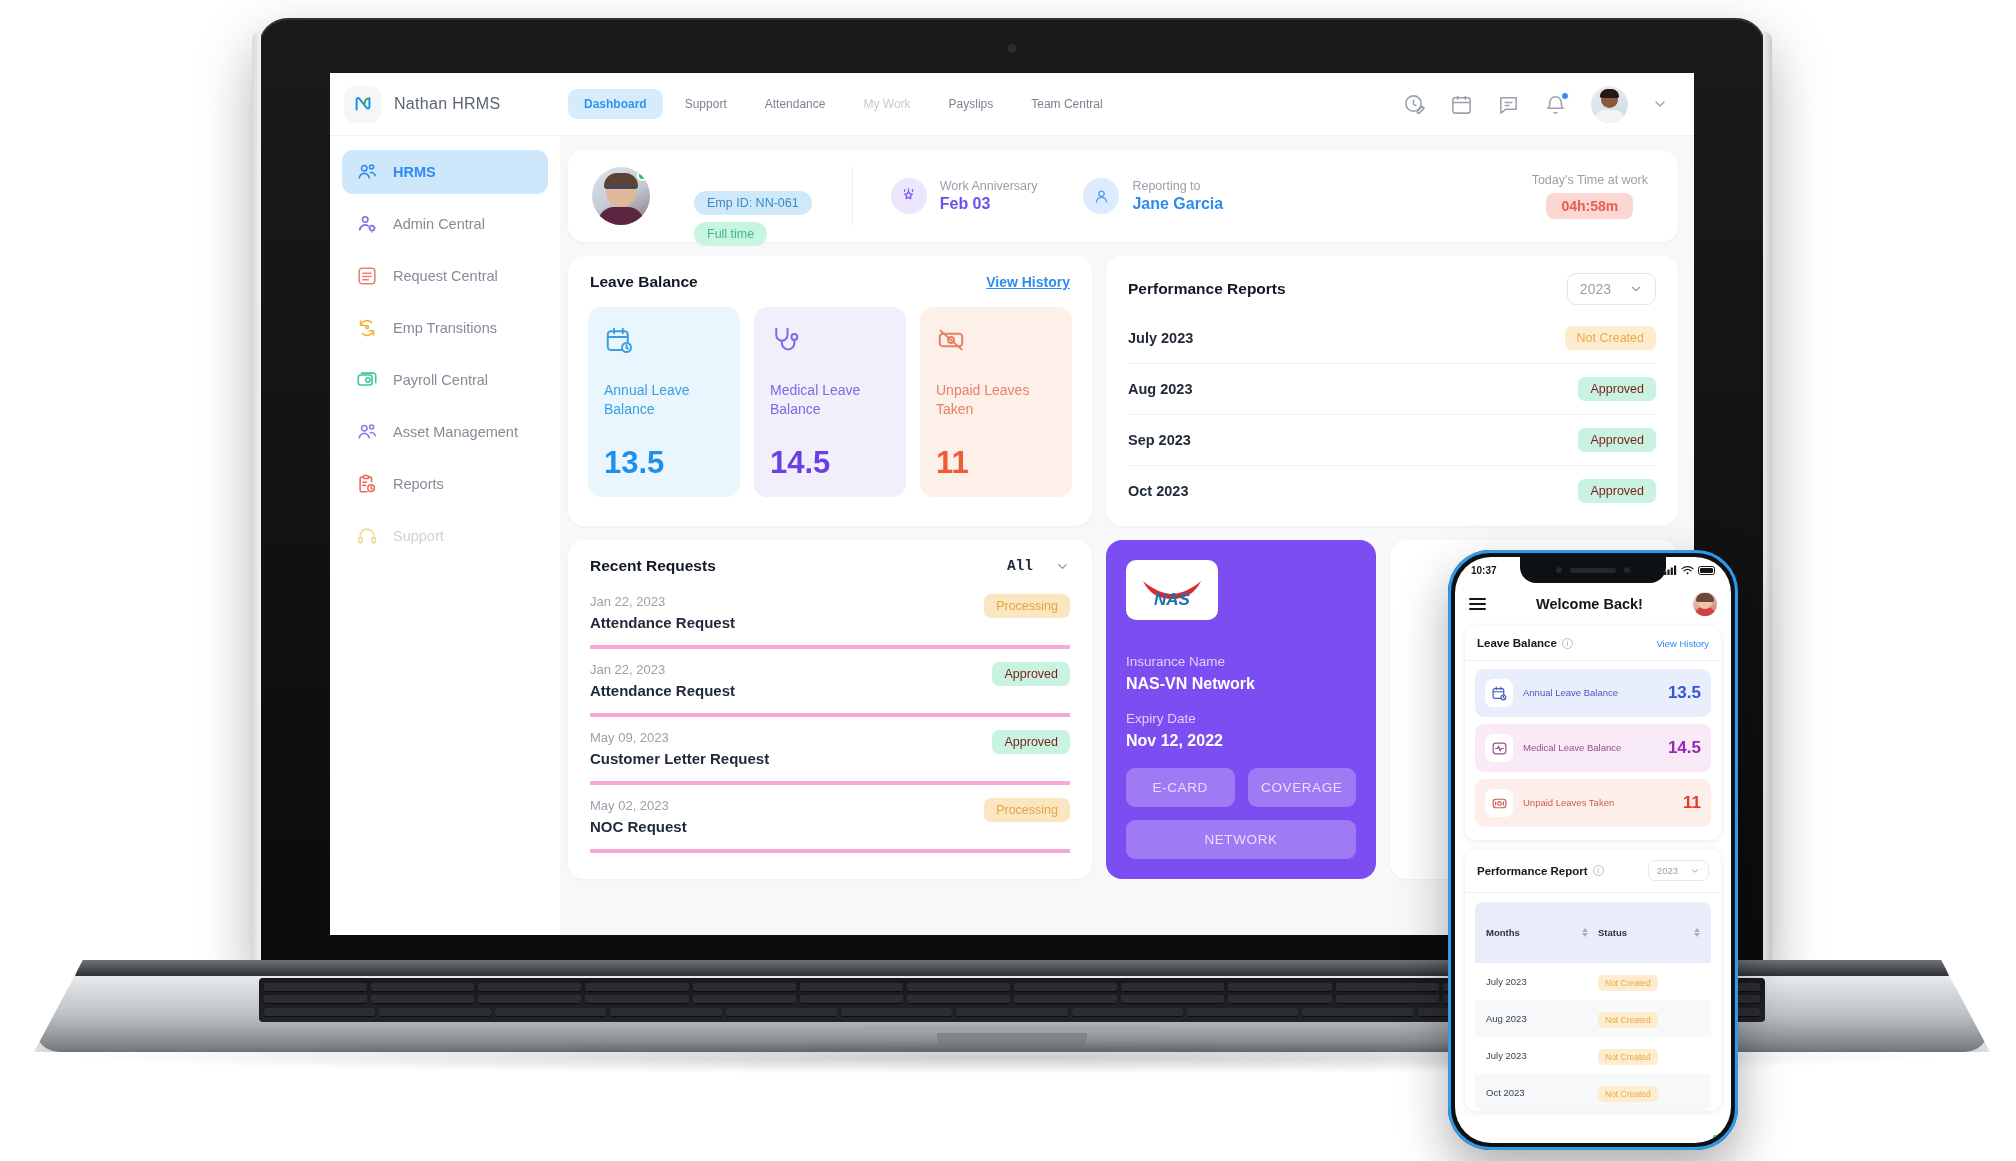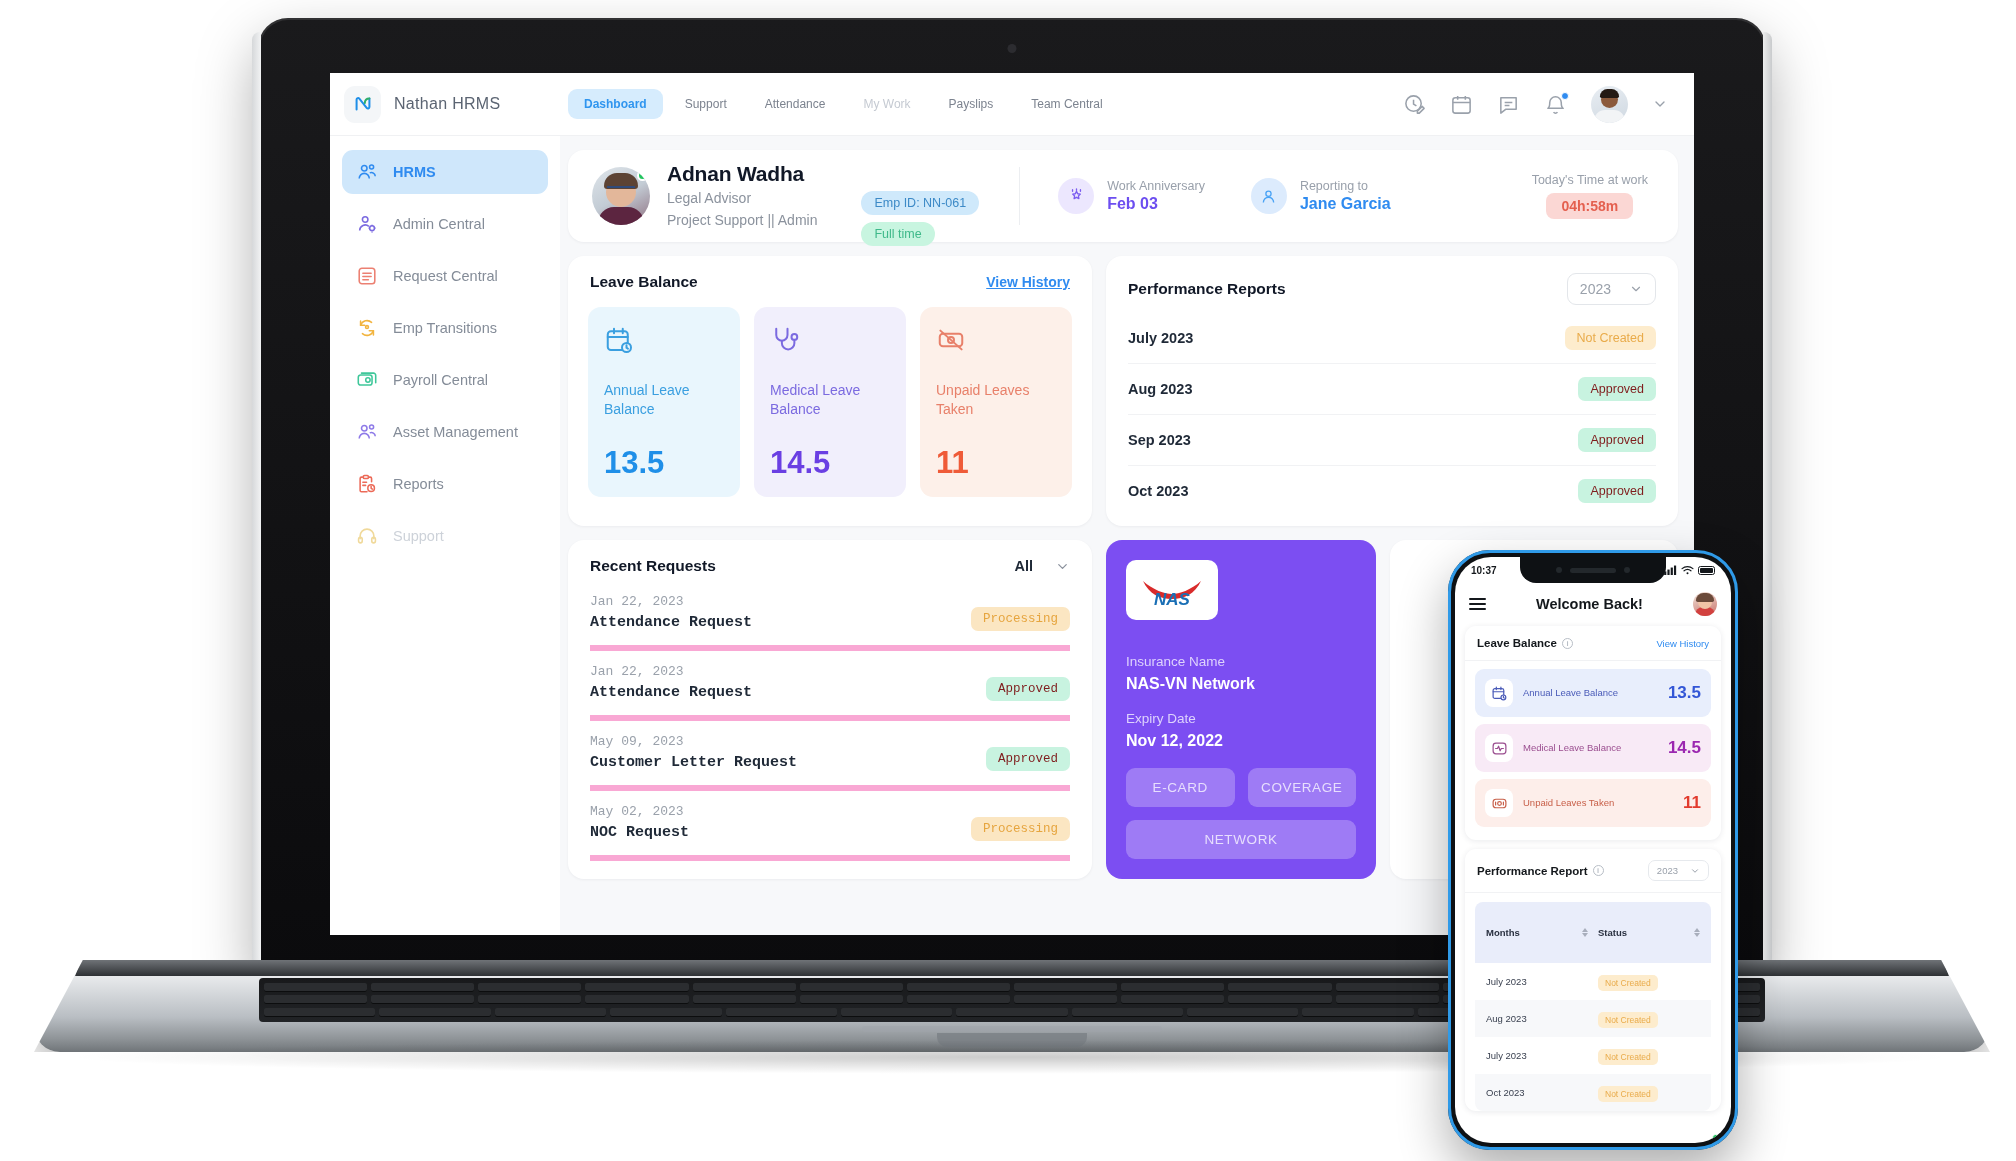--- a/index.html
+++ b/index.html
@@ -181,25 +181,25 @@
             padding:13px 0;border-bottom:1px solid #f1f2f4;}
   .perf-row:last-child{border-bottom:none;}
   .perf-m{font-size:14.5px;font-weight:600;color:#1f2937;}
   .pill{font-size:12.5px;padding:5px 12px;border-radius:7px;}
   .p-notcreated{background:#fdeccd;color:#e9ab4a;}
   .p-approved{background:#c8f3e0;color:#7f1d1d;}
   .p-processing{background:#fbe6c2;color:#e6a53f;}
 
   .grid3{display:flex;gap:14px;}
   .rq-list{padding:2px 22px 14px 22px;}
-  .rq-row{display:flex;align-items:flex-end;justify-content:space-between;
-          padding:13px 0 14px 0;border-bottom:6px solid #f9a8d4;font-family:Liberation Mono, monospace;}
+  .rq-row{display:flex;align-items:flex-start;justify-content:space-between;
+          padding:13px 0 14px 0;border-bottom:4px solid #f9a8d4;}
   .rq-date{font-size:13px;color:#9aa1ab;}
   .rq-title{font-size:15px;font-weight:700;color:#1f2937;margin-top:5px;}
-  .allsel{display:flex;align-items:center;gap:22px;font-size:14.5px;font-weight:700;color:#1f2937;cursor:pointer;}
+  .allsel{display:flex;align-items:center;gap:22px;font-size:14.5px;font-weight:700;color:#1f2937;cursor:pointer;font-family:Liberation Mono, monospace;}
 
   .ins-card{
     width:270px;background:#7c4ef2;border-radius:16px;padding:20px;color:#fff;flex:none;
   }
   .nas-logo{
     width:92px;height:60px;background:#fff;border-radius:10px;
     display:flex;align-items:center;justify-content:center;margin-bottom:34px;position:relative;
   }
   .ins-lab{font-size:13.5px;color:#ded3fd;margin-bottom:6px;}
   .ins-val{font-size:16px;font-weight:700;margin-bottom:18px;}
@@ -445,25 +445,20 @@
       <div class="main">
 
         <div class="card profile">
           <div class="pavatar">
             <div class="pav-body"></div>
               <div class="pav-face"></div>
             <div class="pav-hair"></div>
               <div class="pav-glass"></div>
             <span class="online"></span>
           </div>
-          <div class="pinfo">
-            <div class="pname">Adnan Wadha</div>
-            <div class="prole">Legal Advisor</div>
-            <div class="prole">Project Support || Admin</div>
-          </div>
           <div class="pbadges">
             <span class="badge b-blue">Emp ID: NN-061</span>
             <span class="badge b-green">Full time</span>
           </div>
           <div class="pdiv"></div>
           <div class="pmeta">
             <div class="meta">
               <div class="mico m-purple">
                 <svg width="19" height="19" viewBox="0 0 24 24" fill="none" stroke="#7b5cf0" stroke-width="1.7">
                   <path d="M12 5.5l1.5 3 3.3.5-2.4 2.3.6 3.3-3-1.6-3 1.6.6-3.3L7.2 9l3.3-.5z" stroke-linejoin="round"></path>

